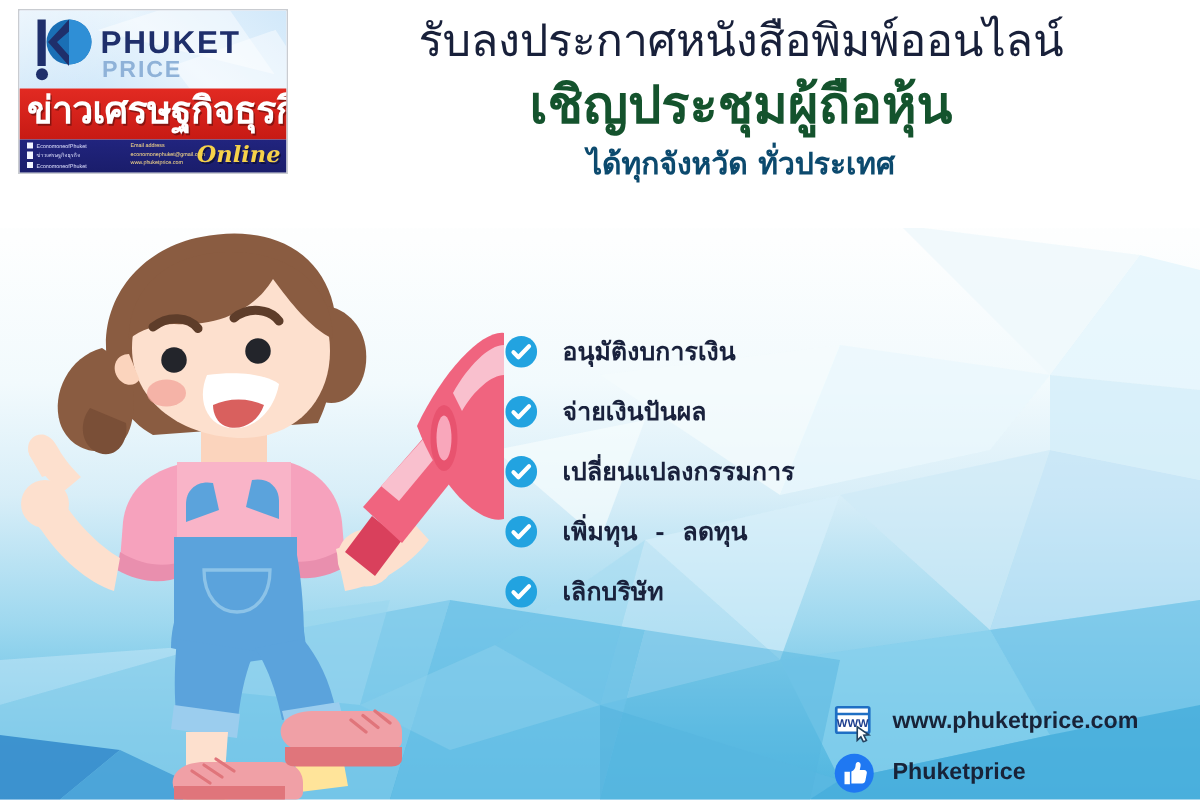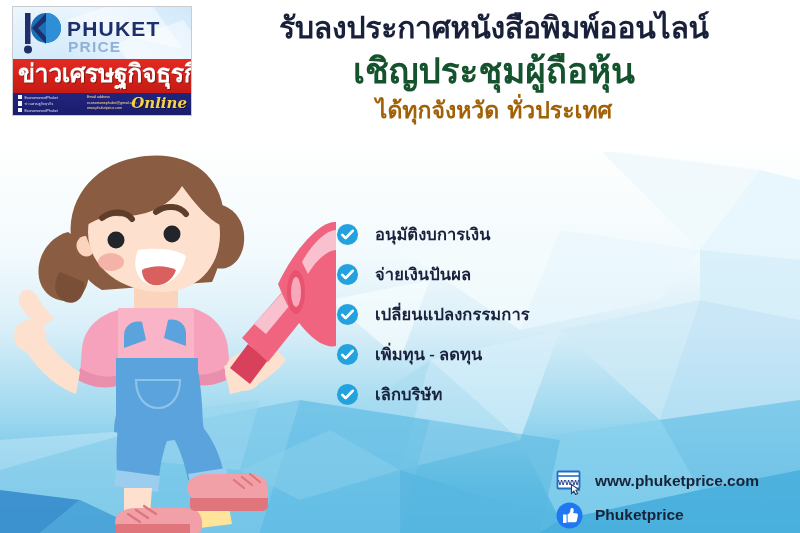--- a/index.html
+++ b/index.html
@@ -182,40 +182,40 @@
   .head-lines {
     position: absolute;
     left: 196px;
     top: 8px;
     width: 596px;
     text-align: center;
   }
   .hl1 {
     font-family: "DejaVu Sans", sans-serif;
     font-size: 30px;
-    font-weight: 700;
+    font-weight: 400;
     color: #18203a;
     line-height: 1.32;
     letter-spacing: -0.2px;
     white-space: nowrap;
   }
   .hl2 {
     font-family: "DejaVu Sans", sans-serif;
     font-size: 35px;
     font-weight: 700;
     color: #14532d;
     line-height: 1.3;
     margin-top: 1px;
     white-space: nowrap;
   }
   .hl3 {
     font-family: "DejaVu Sans", sans-serif;
-    font-size: 23px;
-    font-weight: 700;
-    color: #a16207;
+    font-size: 20px;
+    font-weight: 700;
+    color: #0c4a6e;
     line-height: 1.3;
     margin-top: 2px;
     white-space: nowrap;
   }
 
   
   .girl {
     position: absolute;
     left: 6px;
     top: 140px;
@@ -236,21 +236,21 @@
     align-items: center;
     height: 40px;
   }
   .check-ico {
     flex: 0 0 auto;
     width: 23px;
     height: 23px;
     margin-right: 16px;
   }
   .check-label {
-    font-family: Liberation Serif, serif;
+    font-family: Liberation Mono, monospace;
     font-size: 16.5px;
     font-weight: 700;
     color: #19213c;
     white-space: nowrap;
     letter-spacing: 0.1px;
     text-align: right;
   }
 
   
   .contacts {

